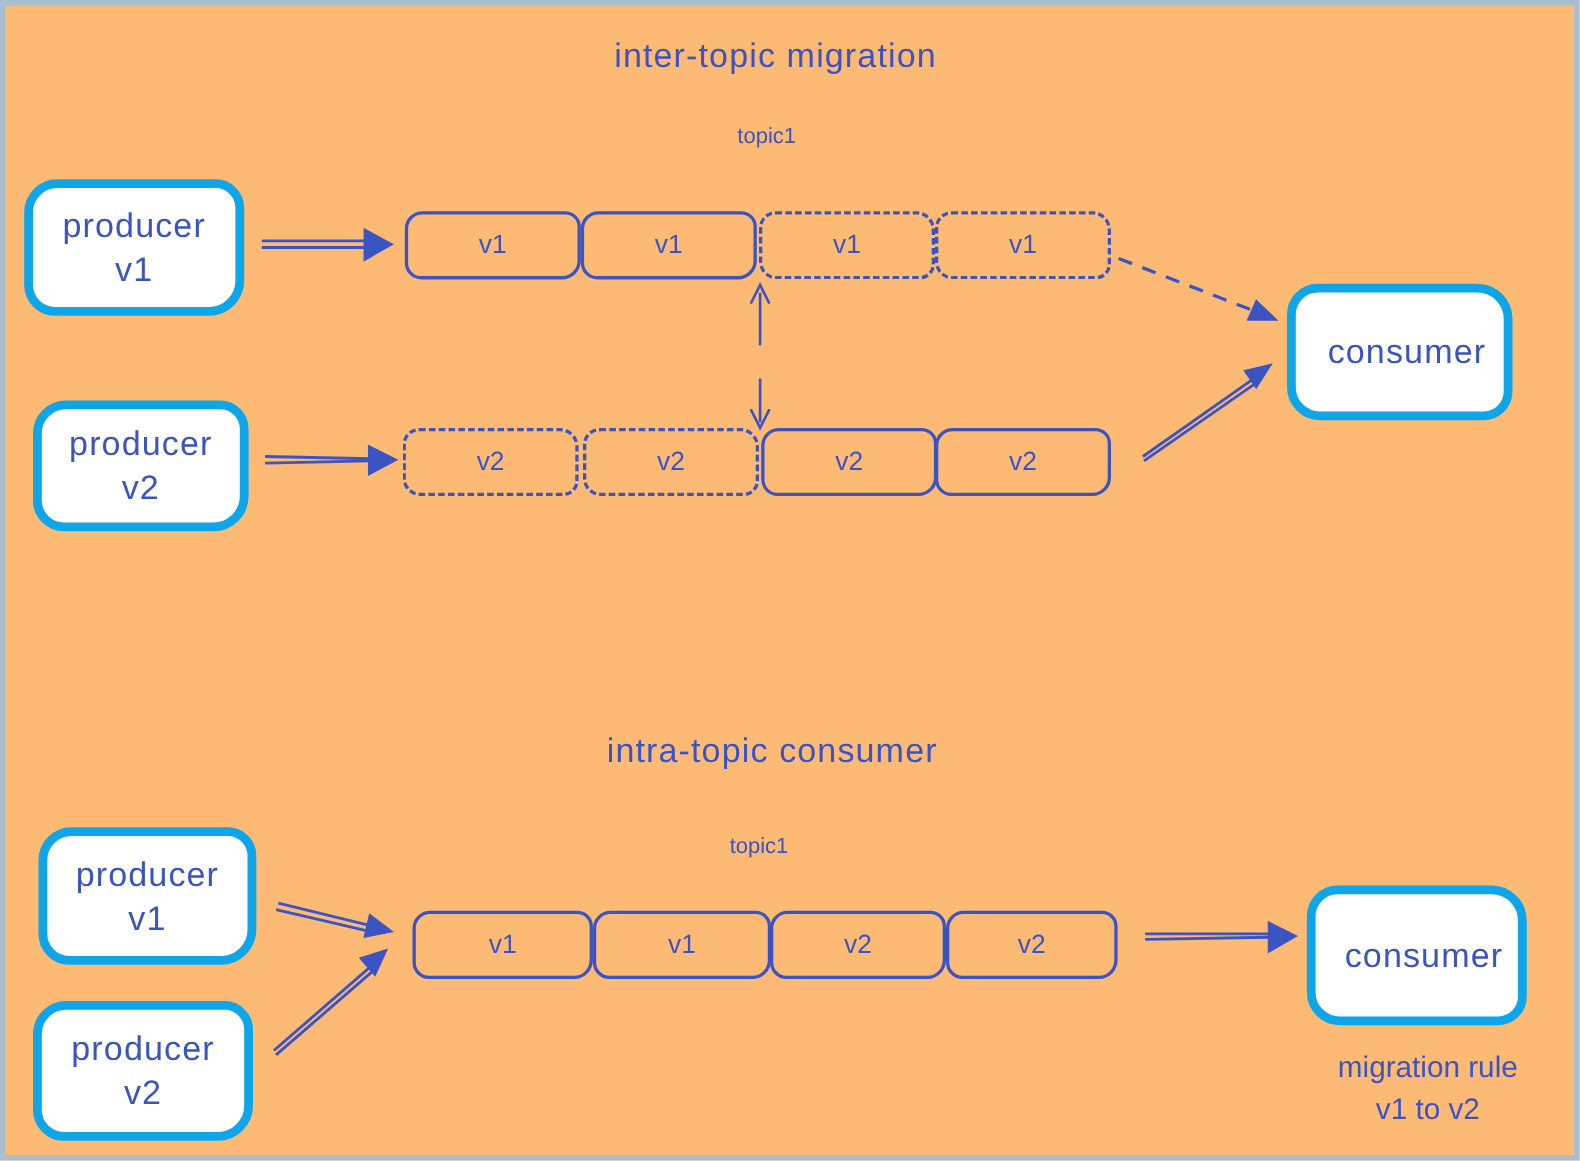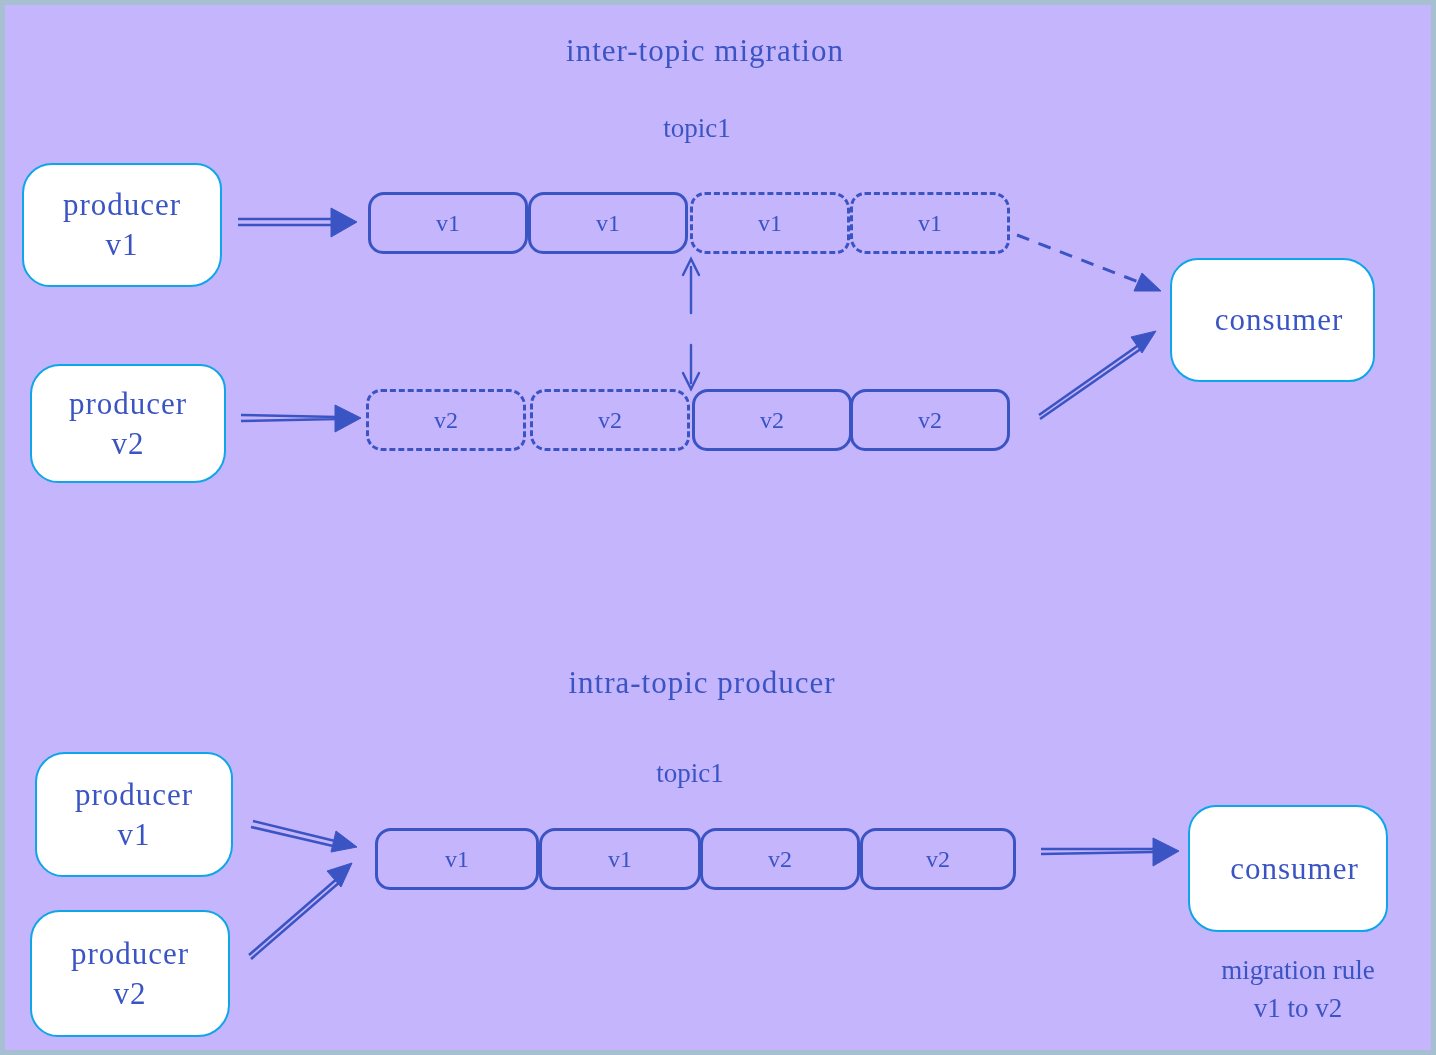--- a/index.html
+++ b/index.html
@@ -1,40 +1,40 @@
 <!DOCTYPE html>
 <html><head>
 <meta charset="utf-8">
 <style>
   html,body{margin:0;padding:0;background:#e8eef4;}
   .canvas{
     position:relative;
     width:1436px;height:1055px;
-    background:#c4b5fd;
+    background:#fdba74;
     border:5px solid #a6bfd1;
     box-sizing:border-box;
     overflow:hidden;
-    font-family:Liberation Serif, serif;
+    font-family:Liberation Sans, sans-serif;
     color:#3b54c4;
   }
   .abs{position:absolute;}
   .title{
     font-size:31px;
     letter-spacing:1px;
     text-align:center;
     white-space:nowrap;
   }
   .topic-label{
-    font-size:27px;
+    font-size:20px;
     text-align:center;
     white-space:nowrap;
   }
   .node{
     position:absolute;
-    border:2px solid #0ea5e9;
+    border:8px solid #0ea5e9;
     display:flex;
     flex-direction:column;
     align-items:center;
     justify-content:center;
     background:#ffffff;
     box-sizing:border-box;
     z-index:2;
   }
   .producer{border-radius:30px 26px 32px 28px;}
   .consumer{border-radius:28px 32px 26px 30px;padding-left:13px;}
@@ -161,21 +161,21 @@
   </div>
   <div class="msg solid" style="left:845px;top:384px">
     <span class="msg-label">v2</span>
   </div>
 
 
   <div class="node consumer" style="left:1165px;top:253px;width:205px;height:124px">
     <div class="node-line">consumer</div>
   </div>
 
-  <div class="abs title" style="left:437px;top:660px;width:520px">intra-topic producer</div>
+  <div class="abs title" style="left:437px;top:660px;width:520px">intra-topic consumer</div>
 
   <div class="abs topic-label" style="left:585px;top:753px;width:200px">topic1</div>
 
   <div class="node producer" style="left:30px;top:747px;width:198px;height:125px">
     <div class="node-line">producer</div>
     <div class="node-line">v1</div>
   </div>
 
   <div class="node producer" style="left:25px;top:905px;width:200px;height:127px">
     <div class="node-line">producer</div>

